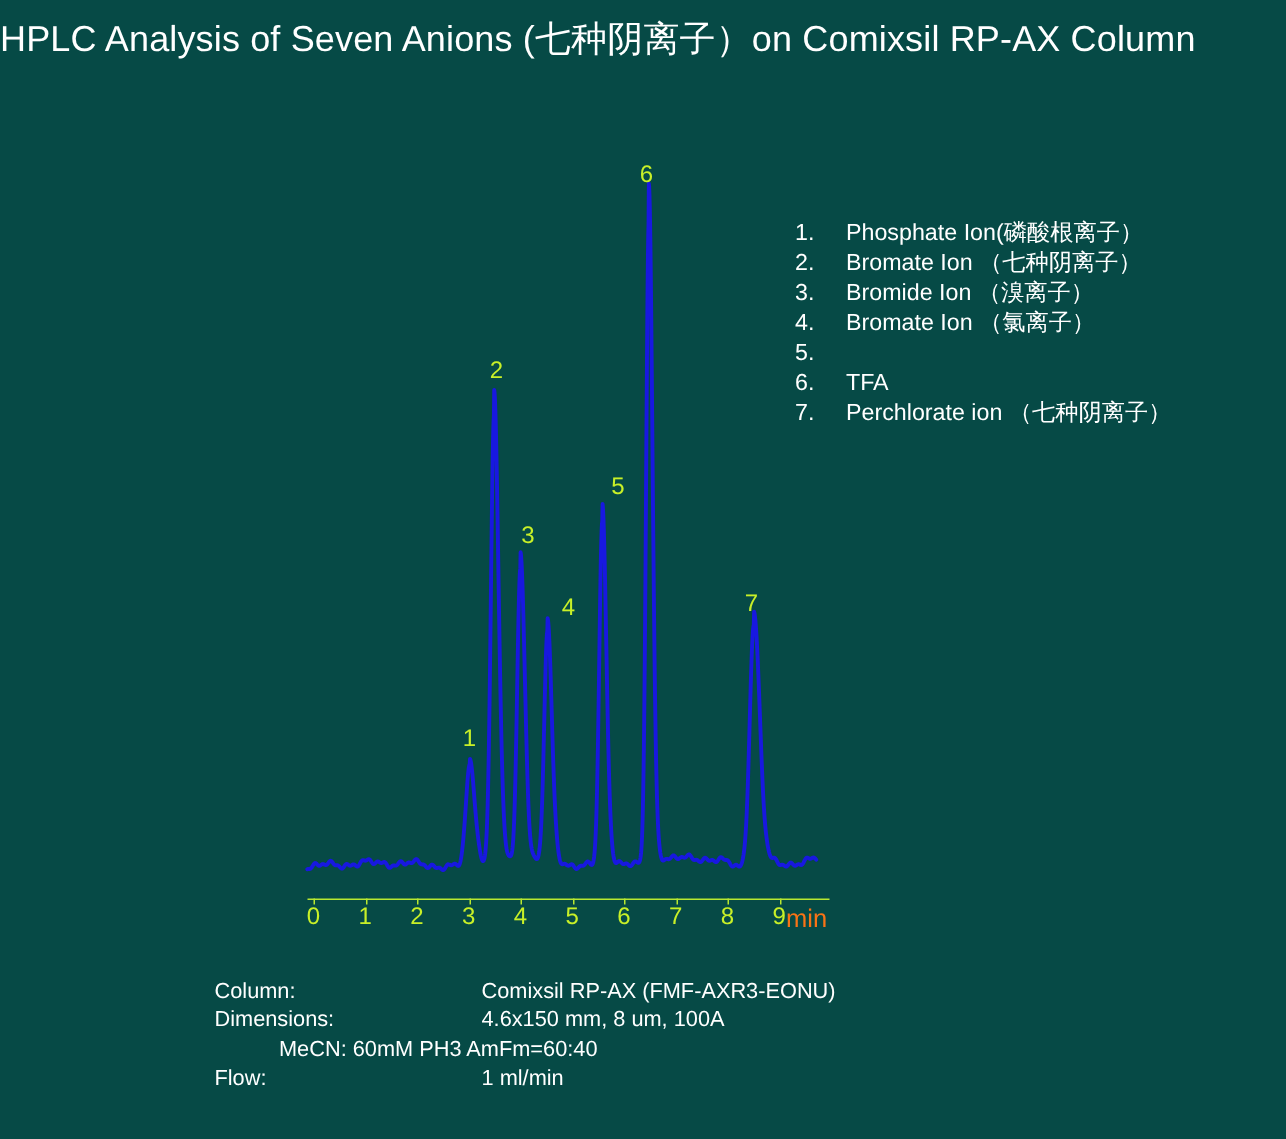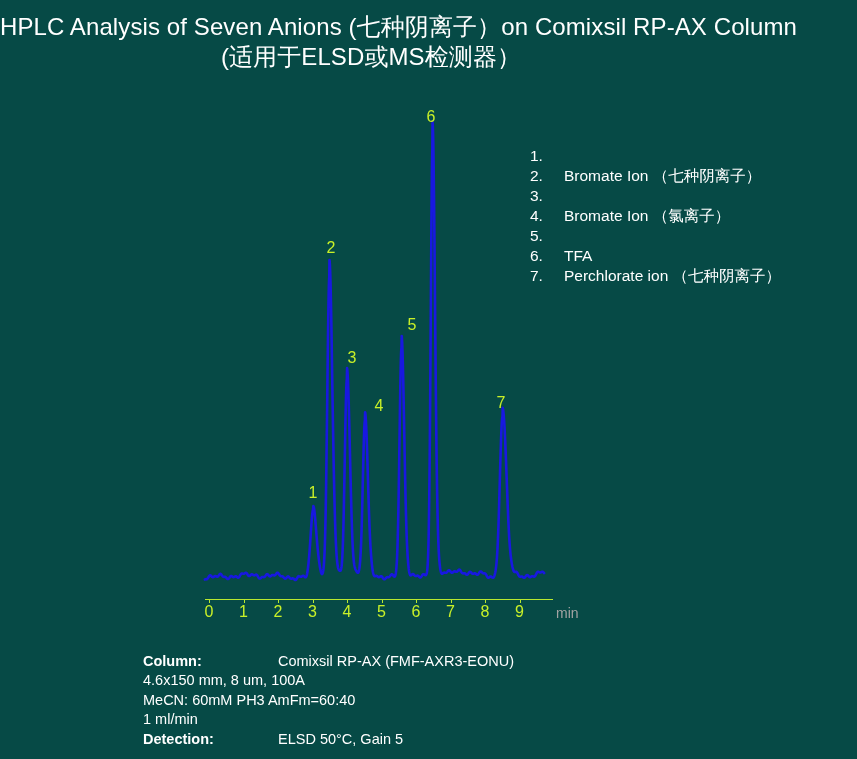--- a/index.html
+++ b/index.html
@@ -54,43 +54,42 @@
   .axis-tick{
     position:absolute;top:599px;width:1px;height:4px;background:#b8e830;
   }
   .axis-tick-label{
     position:absolute;top:603px;
     color:#c8f028;font-size:16px;line-height:18px;
     transform:translateX(-50%);
     white-space:nowrap;
   }
   #axis-unit{
-    position:absolute;left:556px;top:604px;
-    color:#a3a3a3;font-size:14px;line-height:18px;white-space:nowrap;
+    position:absolute;left:524px;top:604px;
+    color:#f97316;font-size:17px;line-height:18px;white-space:nowrap;
   }
 
   
   #method{
     position:absolute;left:143px;top:652px;
     font-size:14.5px;line-height:19.4px;color:#ffffff;
   }
   .method-row{display:flex;white-space:nowrap;}
   .method-label{
-    width:135px;flex:0 0 135px;font-weight:bold;color:#ffffff;
+    width:135px;flex:0 0 135px;font-weight:normal;color:#ffffff;
   }
-  .method-value{color:#ffffff;}
+  .method-value{color:#ffffff;margin-left:43px;}
 </style>
 </head>
 <body>
 
 <div id="slide">
 
   <div id="title-block">
     <span id="title-line1">HPLC Analysis  of Seven Anions (七种阴离子）on Comixsil RP-AX Column</span>
-    <span id="title-line2">(适用于ELSD或MS检测器）</span>
   </div>
 
   <div id="chart">
     <svg id="plot-svg" width="660" height="640" viewBox="0 0 660 640">
       <path id="trace-path" fill="none" stroke="#1818e0" stroke-width="2.6" stroke-linejoin="round" stroke-linecap="round" d="M204.86 579.48 L205.07 579.39 L205.27 579.34 L205.48 579.32 L205.69 579.31 L205.90 579.32 L206.10 579.33 L206.31 579.32 L206.52 579.30 L206.72 579.25 L206.93 579.16 L207.14 579.03 L207.34 578.85 L207.55 578.63 L207.76 578.36 L207.97 578.05 L208.17 577.72 L208.38 577.36 L208.59 577.01 L208.79 576.65 L209.00 576.32 L209.21 576.02 L209.41 575.77 L209.62 575.57 L209.83 575.43 L210.03 575.36 L210.24 575.35 L210.45 575.40 L210.66 575.51 L210.86 575.67 L211.07 575.86 L211.28 576.08 L211.48 576.30 L211.69 576.53 L211.90 576.73 L212.10 576.91 L212.31 577.06 L212.52 577.16 L212.73 577.21 L212.93 577.21 L213.14 577.17 L213.35 577.09 L213.55 576.97 L213.76 576.83 L213.97 576.68 L214.18 576.52 L214.38 576.37 L214.59 576.24 L214.80 576.14 L215.00 576.07 L215.21 576.04 L215.42 576.04 L215.62 576.08 L215.83 576.15 L216.04 576.24 L216.25 576.35 L216.45 576.46 L216.66 576.56 L216.87 576.64 L217.07 576.69 L217.28 576.70 L217.49 576.67 L217.69 576.59 L217.90 576.45 L218.11 576.27 L218.31 576.05 L218.52 575.79 L218.73 575.50 L218.94 575.21 L219.14 574.91 L219.35 574.63 L219.56 574.38 L219.76 574.16 L219.97 574.00 L220.18 573.90 L220.39 573.86 L220.59 573.89 L220.80 573.98 L221.01 574.13 L221.21 574.33 L221.42 574.58 L221.63 574.85 L221.83 575.15 L222.04 575.45 L222.25 575.74 L222.46 576.01 L222.66 576.25 L222.87 576.46 L223.08 576.62 L223.28 576.75 L223.49 576.83 L223.70 576.88 L223.90 576.89 L224.11 576.89 L224.32 576.87 L224.53 576.86 L224.73 576.85 L224.94 576.86 L225.15 576.90 L225.35 576.97 L225.56 577.08 L225.77 577.22 L225.97 577.40 L226.18 577.60 L226.39 577.83 L226.60 578.07 L226.80 578.30 L227.01 578.53 L227.22 578.72 L227.42 578.89 L227.63 579.00 L227.84 579.06 L228.04 579.06 L228.25 579.00 L228.46 578.87 L228.67 578.69 L228.87 578.46 L229.08 578.19 L229.29 577.89 L229.49 577.57 L229.70 577.25 L229.91 576.95 L230.11 576.67 L230.32 576.43 L230.53 576.24 L230.74 576.09 L230.94 576.01 L231.15 575.98 L231.36 576.00 L231.56 576.07 L231.77 576.18 L231.98 576.32 L232.18 576.47 L232.39 576.63 L232.60 576.78 L232.81 576.92 L233.01 577.03 L233.22 577.10 L233.43 577.14 L233.63 577.13 L233.84 577.09 L234.05 577.02 L234.25 576.92 L234.46 576.80 L234.67 576.67 L234.88 576.54 L235.08 576.43 L235.29 576.34 L235.50 576.29 L235.70 576.27 L235.91 576.29 L236.12 576.35 L236.32 576.46 L236.53 576.60 L236.74 576.76 L236.95 576.95 L237.15 577.13 L237.36 577.31 L237.57 577.47 L237.77 577.60 L237.98 577.68 L238.19 577.71 L238.39 577.68 L238.60 577.59 L238.81 577.43 L239.02 577.21 L239.22 576.94 L239.43 576.62 L239.64 576.26 L239.84 575.89 L240.05 575.50 L240.26 575.12 L240.46 574.76 L240.67 574.43 L240.88 574.14 L241.09 573.90 L241.29 573.71 L241.50 573.58 L241.71 573.50 L241.91 573.46 L242.12 573.47 L242.33 573.51 L242.53 573.56 L242.74 573.63 L242.95 573.70 L243.16 573.75 L243.36 573.79 L243.57 573.80 L243.78 573.77 L243.98 573.72 L244.19 573.64 L244.40 573.53 L244.60 573.40 L244.81 573.26 L245.02 573.13 L245.23 573.00 L245.43 572.90 L245.64 572.83 L245.85 572.80 L246.05 572.83 L246.26 572.91 L246.47 573.04 L246.67 573.22 L246.88 573.45 L247.09 573.73 L247.30 574.03 L247.50 574.35 L247.71 574.68 L247.92 574.99 L248.12 575.29 L248.33 575.54 L248.54 575.76 L248.74 575.92 L248.95 576.01 L249.16 576.05 L249.37 576.03 L249.57 575.95 L249.78 575.82 L249.99 575.65 L250.19 575.46 L250.40 575.25 L250.61 575.03 L250.81 574.83 L251.02 574.65 L251.23 574.50 L251.44 574.39 L251.64 574.33 L251.85 574.31 L252.06 574.33 L252.26 574.39 L252.47 574.49 L252.68 574.62 L252.88 574.76 L253.09 574.90 L253.30 575.03 L253.51 575.15 L253.71 575.25 L253.92 575.31 L254.13 575.34 L254.33 575.33 L254.54 575.28 L254.75 575.21 L254.95 575.11 L255.16 575.00 L255.37 574.88 L255.58 574.78 L255.78 574.69 L255.99 574.64 L256.20 574.63 L256.40 574.66 L256.61 574.76 L256.82 574.90 L257.02 575.11 L257.23 575.37 L257.44 575.67 L257.65 576.01 L257.85 576.37 L258.06 576.74 L258.27 577.11 L258.47 577.46 L258.68 577.78 L258.89 578.05 L259.09 578.27 L259.30 578.44 L259.51 578.54 L259.72 578.58 L259.92 578.56 L260.13 578.48 L260.34 578.36 L260.54 578.20 L260.75 578.02 L260.96 577.82 L261.16 577.62 L261.37 577.44 L261.58 577.28 L261.79 577.14 L261.99 577.04 L262.20 576.97 L262.41 576.94 L262.61 576.94 L262.82 576.96 L263.03 577.00 L263.23 577.04 L263.44 577.08 L263.65 577.11 L263.86 577.11 L264.06 577.08 L264.27 577.00 L264.48 576.89 L264.68 576.73 L264.89 576.53 L265.10 576.29 L265.30 576.02 L265.51 575.73 L265.72 575.43 L265.93 575.14 L266.13 574.87 L266.34 574.62 L266.55 574.42 L266.75 574.27 L266.96 574.17 L267.17 574.14 L267.37 574.17 L267.58 574.26 L267.79 574.41 L268.00 574.60 L268.20 574.83 L268.41 575.08 L268.62 575.34 L268.82 575.59 L269.03 575.83 L269.24 576.03 L269.44 576.20 L269.65 576.32 L269.86 576.39 L270.07 576.41 L270.27 576.37 L270.48 576.29 L270.69 576.17 L270.89 576.02 L271.10 575.85 L271.31 575.67 L271.51 575.49 L271.72 575.33 L271.93 575.19 L272.14 575.08 L272.34 575.01 L272.55 574.97 L272.76 574.97 L272.96 575.00 L273.17 575.06 L273.38 575.13 L273.58 575.21 L273.79 575.29 L274.00 575.36 L274.21 575.39 L274.41 575.40 L274.62 575.36 L274.83 575.28 L275.03 575.15 L275.24 574.98 L275.45 574.76 L275.65 574.51 L275.86 574.24 L276.07 573.96 L276.28 573.68 L276.48 573.41 L276.69 573.17 L276.90 572.97 L277.10 572.82 L277.31 572.74 L277.52 572.71 L277.72 572.76 L277.93 572.87 L278.14 573.04 L278.35 573.27 L278.55 573.55 L278.76 573.85 L278.97 574.18 L279.17 574.51 L279.38 574.84 L279.59 575.15 L279.79 575.43 L280.00 575.68 L280.21 575.88 L280.41 576.04 L280.62 576.16 L280.83 576.23 L281.04 576.28 L281.24 576.29 L281.45 576.29 L281.66 576.29 L281.86 576.29 L282.07 576.30 L282.28 576.34 L282.48 576.41 L282.69 576.51 L282.90 576.65 L283.11 576.83 L283.31 577.03 L283.52 577.26 L283.73 577.50 L283.93 577.75 L284.14 577.98 L284.35 578.20 L284.55 578.39 L284.76 578.53 L284.97 578.63 L285.18 578.66 L285.38 578.64 L285.59 578.57 L285.80 578.43 L286.00 578.25 L286.21 578.04 L286.42 577.79 L286.62 577.53 L286.83 577.27 L287.04 577.03 L287.25 576.81 L287.45 576.63 L287.66 576.50 L287.87 576.42 L288.07 576.40 L288.28 576.44 L288.49 576.54 L288.69 576.68 L288.90 576.87 L289.11 577.10 L289.32 577.34 L289.52 577.59 L289.73 577.83 L289.94 578.06 L290.14 578.27 L290.35 578.44 L290.56 578.56 L290.76 578.65 L290.97 578.70 L291.18 578.71 L291.39 578.68 L291.59 578.63 L291.80 578.57 L292.01 578.50 L292.21 578.44 L292.42 578.40 L292.63 578.38 L292.83 578.39 L293.04 578.44 L293.25 578.53 L293.46 578.66 L293.66 578.81 L293.87 579.00 L294.08 579.19 L294.28 579.40 L294.49 579.59 L294.70 579.77 L294.90 579.91 L295.11 580.02 L295.32 580.06 L295.53 580.05 L295.73 579.98 L295.94 579.84 L296.15 579.64 L296.35 579.39 L296.56 579.09 L296.77 578.75 L296.97 578.38 L297.18 578.01 L297.39 577.64 L297.60 577.29 L297.80 576.97 L298.01 576.69 L298.22 576.46 L298.42 576.29 L298.63 576.16 L298.84 576.38 L299.04 576.35 L299.25 576.36 L299.46 576.41 L299.67 576.48 L299.87 576.56 L300.08 576.65 L300.29 576.72 L300.49 576.78 L300.70 576.81 L300.91 576.81 L301.11 576.78 L301.32 576.71 L301.53 576.61 L301.74 576.49 L301.94 576.36 L302.15 576.22 L302.36 576.09 L302.56 575.97 L302.77 575.88 L302.98 575.82 L303.18 575.80 L303.39 575.83 L303.60 575.90 L303.81 576.02 L304.01 576.18 L304.22 576.36 L304.43 576.57 L304.63 576.77 L304.84 576.97 L305.05 577.13 L305.25 577.24 L305.46 577.29 L305.67 577.25 L305.88 577.11 L306.08 576.86 L306.29 576.48 L306.50 575.97 L306.70 575.31 L306.91 574.50 L307.12 573.55 L307.32 572.44 L307.53 571.17 L307.74 569.76 L307.95 568.20 L308.15 566.49 L308.36 564.63 L308.57 562.63 L308.77 560.48 L308.98 558.19 L309.19 555.77 L309.39 553.21 L309.60 550.52 L309.81 547.71 L310.02 544.80 L310.22 541.79 L310.43 538.72 L310.64 535.60 L310.84 532.47 L311.05 529.36 L311.26 526.32 L311.46 523.39 L311.67 520.62 L311.88 518.05 L312.09 515.74 L312.29 513.74 L312.50 512.08 L312.71 510.82 L312.91 509.99 L313.12 509.60 L313.33 505.99 L313.53 506.39 L313.74 507.07 L313.95 508.04 L314.16 509.27 L314.36 510.77 L314.57 512.51 L314.78 514.46 L314.98 516.61 L315.19 518.92 L315.40 521.36 L315.60 523.89 L315.81 526.49 L316.02 529.13 L316.23 531.77 L316.43 534.39 L316.64 536.97 L316.85 539.48 L317.05 541.92 L317.26 544.27 L317.47 546.53 L317.67 548.69 L317.88 550.76 L318.09 552.73 L318.30 554.62 L318.50 556.43 L318.71 558.16 L318.92 559.81 L319.12 561.39 L319.33 562.91 L319.54 564.35 L319.74 565.73 L319.95 567.02 L320.16 568.24 L320.37 569.36 L320.57 570.39 L320.78 571.31 L320.99 572.12 L321.19 572.80 L321.40 573.35 L321.61 573.75 L321.81 574.01 L322.02 574.11 L322.23 574.03 L322.44 573.78 L322.64 573.32 L322.85 572.65 L323.06 571.72 L323.26 570.51 L323.47 568.96 L323.68 567.03 L323.88 564.63 L324.09 561.71 L324.30 558.16 L324.51 553.89 L324.71 548.79 L324.92 542.77 L325.13 535.73 L325.33 527.57 L325.54 518.22 L325.75 507.63 L325.95 495.78 L326.16 482.68 L326.37 468.39 L326.58 453.01 L326.78 436.71 L326.99 419.68 L327.20 402.19 L327.40 384.54 L327.61 367.06 L327.82 350.12 L328.02 334.11 L328.23 319.40 L328.44 306.37 L328.65 295.36 L328.85 286.66 L329.06 280.52 L329.27 277.10 L329.47 260.04 L329.68 261.61 L329.89 264.72 L330.09 269.35 L330.30 275.40 L330.51 282.80 L330.72 291.42 L330.92 301.14 L331.13 311.82 L331.34 323.30 L331.54 335.42 L331.75 348.03 L331.96 360.97 L332.16 374.09 L332.37 387.25 L332.58 400.30 L332.79 413.15 L332.99 425.67 L333.20 437.80 L333.41 449.44 L333.61 460.55 L333.82 471.08 L334.03 481.00 L334.23 490.30 L334.44 498.97 L334.65 507.01 L334.86 514.43 L335.06 521.24 L335.27 527.48 L335.48 533.14 L335.68 538.28 L335.89 542.90 L336.10 547.04 L336.30 550.72 L336.51 553.97 L336.72 556.82 L336.93 559.30 L337.13 561.44 L337.34 563.27 L337.55 564.81 L337.75 566.09 L337.96 567.15 L338.17 568.02 L338.37 568.72 L338.58 569.28 L338.79 569.72 L339.00 570.07 L339.20 570.35 L339.41 570.56 L339.62 570.71 L339.82 570.81 L340.03 570.85 L340.24 570.80 L340.44 570.66 L340.65 570.38 L340.86 569.93 L341.07 569.26 L341.27 568.32 L341.48 567.03 L341.69 565.34 L341.89 563.16 L342.10 560.44 L342.31 557.09 L342.51 553.05 L342.72 548.25 L342.93 542.65 L343.14 536.21 L343.34 528.92 L343.55 520.77 L343.76 511.81 L343.96 502.08 L344.17 491.69 L344.38 480.75 L344.58 469.40 L344.79 457.84 L345.00 446.27 L345.21 434.91 L345.41 423.99 L345.62 413.76 L345.83 404.46 L346.03 396.32 L346.24 389.54 L346.45 384.30 L346.65 380.73 L346.86 378.93 L347.07 368.13 L347.28 369.52 L347.48 371.88 L347.69 375.15 L347.90 379.31 L348.10 384.29 L348.31 390.02 L348.52 396.44 L348.72 403.46 L348.93 411.01 L349.14 418.98 L349.35 427.30 L349.55 435.87 L349.76 444.60 L349.97 453.41 L350.17 462.22 L350.38 470.94 L350.59 479.50 L350.79 487.84 L351.00 495.88 L351.21 503.58 L351.42 510.89 L351.62 517.76 L351.83 524.18 L352.04 530.11 L352.24 535.54 L352.45 540.47 L352.66 544.90 L352.86 548.84 L353.07 552.32 L353.28 555.34 L353.49 557.96 L353.69 560.19 L353.90 562.08 L354.11 563.66 L354.31 564.98 L354.52 566.08 L354.73 567.00 L354.93 567.77 L355.14 568.42 L355.35 568.98 L355.56 569.49 L355.76 569.94 L355.97 570.37 L356.18 570.77 L356.38 571.15 L356.59 571.51 L356.80 571.84 L357.00 572.14 L357.21 572.39 L357.42 572.59 L357.63 572.71 L357.83 572.74 L358.04 572.67 L358.25 572.48 L358.45 572.15 L358.66 571.66 L358.87 570.98 L359.07 570.10 L359.28 568.98 L359.49 567.59 L359.70 565.90 L359.90 563.87 L360.11 561.46 L360.32 558.62 L360.52 555.30 L360.73 551.48 L360.94 547.10 L361.14 542.13 L361.35 536.56 L361.56 530.37 L361.77 523.58 L361.97 516.22 L362.18 508.34 L362.39 500.03 L362.59 491.38 L362.80 482.52 L363.01 473.61 L363.21 464.83 L363.42 456.34 L363.63 448.35 L363.84 441.05 L364.04 434.62 L364.25 429.24 L364.46 425.06 L364.66 422.19 L364.87 420.72 L365.08 412.20 L365.28 413.08 L365.49 414.76 L365.70 417.23 L365.91 420.45 L366.11 424.39 L366.32 428.99 L366.53 434.18 L366.73 439.89 L366.94 446.03 L367.15 452.52 L367.35 459.27 L367.56 466.19 L367.77 473.19 L367.98 480.20 L368.18 487.13 L368.39 493.92 L368.60 500.50 L368.80 506.84 L369.01 512.89 L369.22 518.62 L369.42 524.02 L369.63 529.07 L369.84 533.77 L370.05 538.14 L370.25 542.17 L370.46 545.88 L370.67 549.30 L370.87 552.44 L371.08 555.32 L371.29 557.96 L371.49 560.38 L371.70 562.59 L371.91 564.60 L372.12 566.42 L372.32 568.07 L372.53 569.55 L372.74 570.86 L372.94 572.00 L373.15 573.00 L373.36 573.83 L373.56 574.53 L373.77 575.08 L373.98 575.50 L374.19 575.81 L374.39 576.02 L374.60 576.13 L374.81 576.18 L375.01 576.17 L375.22 576.12 L375.43 576.05 L375.63 575.98 L375.84 575.91 L376.05 575.87 L376.26 575.85 L376.46 575.87 L376.67 575.92 L376.88 576.01 L377.08 576.13 L377.29 576.28 L377.50 576.43 L377.70 576.60 L377.91 576.76 L378.12 576.90 L378.33 577.02 L378.53 577.10 L378.74 577.15 L378.95 577.16 L379.15 577.13 L379.36 577.05 L379.57 576.95 L379.77 576.82 L379.98 576.68 L380.19 576.54 L380.40 576.40 L380.60 576.29 L380.81 576.21 L381.02 576.17 L381.22 576.18 L381.43 576.25 L381.64 576.37 L381.84 576.54 L382.05 576.77 L382.26 577.03 L382.47 577.33 L382.67 577.65 L382.88 577.97 L383.09 578.28 L383.29 578.57 L383.50 578.83 L383.71 579.04 L383.91 579.20 L384.12 579.30 L384.33 579.33 L384.54 579.31 L384.74 579.22 L384.95 579.09 L385.16 578.91 L385.36 578.70 L385.57 578.47 L385.78 578.23 L385.98 578.00 L386.19 577.79 L386.40 577.60 L386.61 577.44 L386.81 577.31 L387.02 577.23 L387.23 577.18 L387.43 577.15 L387.64 577.16 L387.85 577.17 L388.05 577.20 L388.26 577.21 L388.47 577.21 L388.68 577.19 L388.88 577.13 L389.09 577.04 L389.30 576.90 L389.50 576.72 L389.71 576.50 L389.92 576.25 L390.12 575.98 L390.33 575.69 L390.54 575.40 L390.75 575.12 L390.95 574.86 L391.16 574.65 L391.37 574.48 L391.57 574.36 L391.78 574.31 L391.99 574.32 L392.19 574.40 L392.40 574.54 L392.61 574.73 L392.82 574.97 L393.02 575.24 L393.23 575.52 L393.44 575.81 L393.64 576.08 L393.85 576.31 L394.06 576.49 L394.26 576.61 L394.47 576.63 L394.68 576.55 L394.89 576.34 L395.09 575.97 L395.30 575.44 L395.51 574.69 L395.71 573.70 L395.92 572.43 L396.13 570.81 L396.33 568.79 L396.54 566.30 L396.75 563.26 L396.96 559.57 L397.16 555.15 L397.37 549.92 L397.58 543.77 L397.78 536.64 L397.99 528.47 L398.20 519.23 L398.40 508.91 L398.61 497.55 L398.82 485.24 L399.03 472.10 L399.23 458.32 L399.44 444.12 L399.65 429.77 L399.85 415.58 L400.06 401.90 L400.27 389.07 L400.47 377.44 L400.68 367.36 L400.89 359.12 L401.10 352.99 L401.30 349.15 L401.51 347.75 L401.72 336.01 L401.92 338.21 L402.13 341.76 L402.34 346.60 L402.54 352.65 L402.75 359.82 L402.96 368.00 L403.17 377.04 L403.37 386.81 L403.58 397.15 L403.79 407.92 L403.99 418.95 L404.20 430.10 L404.41 441.22 L404.61 452.20 L404.82 462.90 L405.03 473.24 L405.24 483.13 L405.44 492.49 L405.65 501.30 L405.86 509.50 L406.06 517.09 L406.27 524.07 L406.48 530.44 L406.68 536.22 L406.89 541.44 L407.10 546.14 L407.31 550.34 L407.51 554.08 L407.72 557.41 L407.93 560.36 L408.13 562.95 L408.34 565.23 L408.55 567.22 L408.75 568.94 L408.96 570.42 L409.17 571.66 L409.38 572.70 L409.58 573.54 L409.79 574.21 L410.00 574.70 L410.20 575.05 L410.41 575.27 L410.62 575.37 L410.82 575.37 L411.03 575.29 L411.24 575.16 L411.45 574.99 L411.65 574.79 L411.86 574.60 L412.07 574.42 L412.27 574.27 L412.48 574.16 L412.69 574.10 L412.90 574.10 L413.10 574.14 L413.31 574.24 L413.52 574.38 L413.72 574.56 L413.93 574.76 L414.14 574.98 L414.34 575.21 L414.55 575.42 L414.76 575.62 L414.97 575.78 L415.17 575.92 L415.38 576.01 L415.59 576.06 L415.79 576.07 L416.00 576.04 L416.21 575.99 L416.41 575.92 L416.62 575.84 L416.83 575.76 L417.04 575.69 L417.24 575.64 L417.45 575.62 L417.66 575.64 L417.86 575.70 L418.07 575.80 L418.28 575.93 L418.48 576.10 L418.69 576.30 L418.90 576.51 L419.11 576.73 L419.31 576.94 L419.52 577.12 L419.73 577.28 L419.93 577.39 L420.14 577.44 L420.35 577.44 L420.55 577.38 L420.76 577.26 L420.97 577.08 L421.18 576.84 L421.38 576.57 L421.59 576.26 L421.80 575.94 L422.00 575.61 L422.21 575.30 L422.42 575.00 L422.62 574.74 L422.83 574.53 L423.04 574.37 L423.25 574.26 L423.45 574.22 L423.66 574.22 L423.87 574.28 L424.07 574.38 L424.28 574.51 L424.49 574.66 L424.69 574.81 L424.90 574.96 L425.11 575.09 L425.32 575.18 L425.52 575.21 L425.73 575.18 L425.94 575.06 L426.14 574.82 L426.35 574.45 L426.56 573.90 L426.76 573.12 L426.97 572.04 L427.18 570.57 L427.39 568.62 L427.59 566.03 L427.80 562.65 L428.01 558.29 L428.21 552.73 L428.42 545.72 L428.63 537.03 L428.83 526.40 L429.04 513.61 L429.25 498.45 L429.46 480.79 L429.66 460.57 L429.87 437.83 L430.08 412.74 L430.28 385.60 L430.49 356.85 L430.70 327.07 L430.90 296.98 L431.11 267.38 L431.32 239.17 L431.53 213.25 L431.73 190.53 L431.94 171.83 L432.15 157.86 L432.35 149.16 L432.56 122.31 L432.77 124.33 L432.97 129.47 L433.18 137.65 L433.39 148.69 L433.60 162.40 L433.80 178.48 L434.01 196.63 L434.22 216.50 L434.42 237.73 L434.63 259.92 L434.84 282.70 L435.04 305.71 L435.25 328.61 L435.46 351.08 L435.67 372.85 L435.87 393.69 L436.08 413.40 L436.29 431.85 L436.49 448.93 L436.70 464.58 L436.91 478.80 L437.11 491.60 L437.32 503.01 L437.53 513.11 L437.74 521.99 L437.94 529.74 L438.15 536.47 L438.36 542.28 L438.56 547.28 L438.77 551.58 L438.98 555.26 L439.18 558.41 L439.39 561.11 L439.60 563.42 L439.81 565.40 L440.01 567.09 L440.22 568.53 L440.43 569.75 L440.63 570.77 L440.84 571.61 L441.05 572.30 L441.25 572.84 L441.46 573.25 L441.67 573.55 L441.88 573.74 L442.08 573.77 L442.29 573.73 L442.50 573.63 L442.70 573.50 L442.91 573.34 L443.12 573.17 L443.32 573.01 L443.53 572.87 L443.74 572.75 L443.95 572.66 L444.15 572.60 L444.36 572.58 L444.57 572.58 L444.77 572.61 L444.98 572.66 L445.19 572.72 L445.39 572.77 L445.60 572.80 L445.81 572.81 L446.02 572.79 L446.22 572.74 L446.43 572.64 L446.64 572.50 L446.84 572.32 L447.05 572.10 L447.26 571.86 L447.46 571.59 L447.67 571.33 L447.88 571.06 L448.09 570.82 L448.29 570.61 L448.50 570.44 L448.71 570.32 L448.91 570.26 L449.12 570.26 L449.33 570.32 L449.53 570.44 L449.74 570.62 L449.95 570.84 L450.16 571.09 L450.36 571.36 L450.57 571.64 L450.78 571.91 L450.98 572.16 L451.19 572.38 L451.40 572.55 L451.60 572.68 L451.81 572.75 L452.02 572.77 L452.23 572.73 L452.43 572.65 L452.64 572.53 L452.85 572.37 L453.05 572.20 L453.26 572.02 L453.47 571.84 L453.67 571.67 L453.88 571.53 L454.09 571.42 L454.30 571.35 L454.50 571.31 L454.71 571.32 L454.92 571.35 L455.12 571.41 L455.33 571.49 L455.54 571.58 L455.74 571.67 L455.95 571.75 L456.16 571.80 L456.37 571.82 L456.57 571.80 L456.78 571.74 L456.99 571.63 L457.19 571.48 L457.40 571.30 L457.61 571.08 L457.81 570.84 L458.02 570.59 L458.23 570.34 L458.44 570.12 L458.64 569.92 L458.85 569.76 L459.06 569.65 L459.26 569.61 L459.47 569.63 L459.68 569.71 L459.88 569.86 L460.09 570.07 L460.30 570.33 L460.51 570.63 L460.71 570.97 L460.92 571.31 L461.13 571.67 L461.33 572.01 L461.54 572.33 L461.75 572.61 L461.95 572.85 L462.16 573.05 L462.37 573.20 L462.58 573.30 L462.78 573.35 L462.99 573.37 L463.20 573.35 L463.40 573.32 L463.61 573.28 L463.82 573.24 L464.02 573.21 L464.23 573.20 L464.44 573.22 L464.65 573.28 L464.85 573.36 L465.06 573.48 L465.27 573.63 L465.47 573.79 L465.68 573.98 L465.89 574.16 L466.09 574.33 L466.30 574.48 L466.51 574.61 L466.72 574.69 L466.92 574.72 L467.13 574.69 L467.34 574.61 L467.54 574.48 L467.75 574.29 L467.96 574.05 L468.16 573.79 L468.37 573.49 L468.58 573.19 L468.79 572.89 L468.99 572.61 L469.20 572.36 L469.41 572.15 L469.61 571.99 L469.82 571.88 L470.03 571.84 L470.23 571.86 L470.44 571.94 L470.65 572.06 L470.86 572.23 L471.06 572.44 L471.27 572.66 L471.48 572.89 L471.68 573.12 L471.89 573.33 L472.10 573.51 L472.30 573.66 L472.51 573.76 L472.72 573.83 L472.93 573.85 L473.13 573.83 L473.34 573.78 L473.55 573.71 L473.75 573.62 L473.96 573.53 L474.17 573.44 L474.37 573.37 L474.58 573.33 L474.79 573.32 L475.00 573.34 L475.20 573.40 L475.41 573.50 L475.62 573.64 L475.82 573.79 L476.03 573.97 L476.24 574.15 L476.44 574.33 L476.65 574.49 L476.86 574.62 L477.07 574.71 L477.27 574.75 L477.48 574.73 L477.69 574.66 L477.89 574.52 L478.10 574.33 L478.31 574.09 L478.51 573.81 L478.72 573.50 L478.93 573.17 L479.14 572.84 L479.34 572.52 L479.55 572.22 L479.76 571.96 L479.96 571.74 L480.17 571.59 L480.38 571.49 L480.58 571.45 L480.79 571.47 L481.00 571.55 L481.21 571.67 L481.41 571.83 L481.62 572.02 L481.83 572.23 L482.03 572.44 L482.24 572.64 L482.45 572.83 L482.65 572.99 L482.86 573.12 L483.07 573.21 L483.28 573.28 L483.48 573.32 L483.69 573.33 L483.90 573.33 L484.10 573.32 L484.31 573.32 L484.52 573.33 L484.72 573.37 L484.93 573.45 L485.14 573.57 L485.35 573.73 L485.55 573.94 L485.76 574.20 L485.97 574.50 L486.17 574.84 L486.38 575.20 L486.59 575.58 L486.79 575.96 L487.00 576.33 L487.21 576.68 L487.42 576.98 L487.62 577.25 L487.83 577.45 L488.04 577.60 L488.24 577.68 L488.45 577.70 L488.66 577.67 L488.86 577.58 L489.07 577.46 L489.28 577.31 L489.49 577.14 L489.69 576.97 L489.90 576.82 L490.11 576.68 L490.31 576.59 L490.52 576.53 L490.73 576.52 L490.93 576.56 L491.14 576.65 L491.35 576.78 L491.56 576.95 L491.76 577.14 L491.97 577.32 L492.18 577.45 L492.38 577.57 L492.59 577.66 L492.80 577.71 L493.00 577.71 L493.21 577.65 L493.42 577.52 L493.63 577.30 L493.83 577.01 L494.04 576.62 L494.25 576.15 L494.45 575.58 L494.66 574.92 L494.87 574.15 L495.07 573.27 L495.28 572.28 L495.49 571.15 L495.70 569.87 L495.90 568.42 L496.11 566.79 L496.32 564.93 L496.52 562.81 L496.73 560.42 L496.94 557.71 L497.14 554.65 L497.35 551.22 L497.56 547.39 L497.77 543.14 L497.97 538.45 L498.18 533.32 L498.39 527.77 L498.59 521.80 L498.80 515.44 L499.01 508.74 L499.21 501.75 L499.42 494.53 L499.63 487.15 L499.84 479.69 L500.04 472.24 L500.25 464.91 L500.46 457.78 L500.66 450.95 L500.87 444.52 L501.08 438.58 L501.28 433.21 L501.49 428.50 L501.70 424.50 L501.91 421.28 L502.11 418.88 L502.32 417.32 L502.53 416.62 L502.73 407.87 L502.94 408.58 L503.15 409.73 L503.35 411.31 L503.56 413.29 L503.77 415.67 L503.98 418.42 L504.18 421.52 L504.39 424.95 L504.60 428.69 L504.80 432.72 L505.01 437.03 L505.22 441.58 L505.42 446.36 L505.63 451.34 L505.84 456.49 L506.05 461.79 L506.25 467.21 L506.46 472.71 L506.67 478.25 L506.87 483.81 L507.08 489.35 L507.29 494.83 L507.49 500.21 L507.70 505.46 L507.91 510.55 L508.12 515.45 L508.32 520.13 L508.53 524.57 L508.74 528.75 L508.94 532.68 L509.15 536.33 L509.36 539.71 L509.56 542.83 L509.77 545.68 L509.98 548.30 L510.19 550.69 L510.39 552.87 L510.60 554.87 L510.81 556.69 L511.01 558.37 L511.22 559.91 L511.43 561.33 L511.63 562.65 L511.84 563.87 L512.05 565.01 L512.26 566.06 L512.46 567.03 L512.67 567.92 L512.88 568.72 L513.08 569.43 L513.29 570.06 L513.50 570.59 L513.70 571.03 L513.91 571.38 L514.12 571.65 L514.33 571.83 L514.53 571.94 L514.74 571.98 L514.95 571.98 L515.15 571.94 L515.36 571.89 L515.57 571.83 L515.77 571.78 L515.98 571.76 L516.19 571.78 L516.40 571.84 L516.60 571.96 L516.81 572.14 L517.02 572.38 L517.22 572.67 L517.43 573.01 L517.64 573.39 L517.84 573.79 L518.05 574.22 L518.26 574.64 L518.47 575.05 L518.67 575.43 L518.88 575.78 L519.09 576.08 L519.29 576.34 L519.50 576.54 L519.71 576.65 L519.91 576.71 L520.12 576.73 L520.33 576.72 L520.54 576.67 L520.74 576.62 L520.95 576.56 L521.16 576.51 L521.36 576.47 L521.57 576.46 L521.78 576.49 L521.98 576.54 L522.19 576.63 L522.40 576.74 L522.61 576.88 L522.81 577.04 L523.02 577.20 L523.23 577.36 L523.43 577.50 L523.64 577.62 L523.85 577.70 L524.05 577.73 L524.26 577.72 L524.47 577.65 L524.68 577.52 L524.88 577.35 L525.09 577.13 L525.30 576.88 L525.50 576.61 L525.71 576.32 L525.92 576.04 L526.12 575.77 L526.33 575.53 L526.54 575.33 L526.75 575.18 L526.95 575.09 L527.16 575.05 L527.37 575.08 L527.57 575.17 L527.78 575.31 L527.99 575.49 L528.19 575.70 L528.40 575.94 L528.61 576.19 L528.82 576.42 L529.02 576.64 L529.23 576.84 L529.44 576.99 L529.64 577.10 L529.85 577.16 L530.06 577.18 L530.26 577.15 L530.47 577.08 L530.68 576.97 L530.89 576.85 L531.09 576.71 L531.30 576.57 L531.51 576.44 L531.71 576.33 L531.92 576.24 L532.13 576.19 L532.33 576.17 L532.54 576.18 L532.75 576.22 L532.96 576.29 L533.16 576.37 L533.37 576.46 L533.58 576.54 L533.78 576.61 L533.99 576.65 L534.20 576.65 L534.40 576.61 L534.61 576.50 L534.82 576.34 L535.03 576.13 L535.23 575.85 L535.44 575.52 L535.65 575.15 L535.85 574.75 L536.06 574.33 L536.27 573.91 L536.47 573.49 L536.68 573.10 L536.89 572.74 L537.10 572.43 L537.30 572.17 L537.51 571.97 L537.72 571.84 L537.92 571.76 L538.13 571.74 L538.34 571.77 L538.54 571.84 L538.75 571.94 L538.96 572.06 L539.17 572.19 L539.37 572.30 L539.58 572.40 L539.79 572.48 L539.99 572.52 L540.20 572.53 L540.41 572.50 L540.61 572.44 L540.82 572.35 L541.03 572.24 L541.24 572.11 L541.44 571.99 L541.65 571.87 L541.86 571.78 L542.06 571.71 L542.27 571.68 L542.48 571.69 L542.68 571.74 L542.89 571.84 L543.10 571.98 L543.31 572.16 L543.51 572.36 L543.72 572.59 L543.93 572.85 L544.13 573.10"></path>
     </svg>
     <div id="peak-labels">
         <div class="peak-label" style="left: 313px; top: 485px;">1</div>
         <div class="peak-label" style="left: 331px; top: 240px;">2</div>
         <div class="peak-label" style="left: 352px; top: 350px;">3</div>
@@ -122,27 +121,29 @@
       <div class="axis-tick" style="left: 485px;"></div>
       <div class="axis-tick-label" style="left: 485px;">8</div>
       <div class="axis-tick" style="left: 519.5px;"></div>
       <div class="axis-tick-label" style="left: 519.5px;">9</div>
     </div>
   <div id="axis-unit">min</div>
 
   <div id="legend">
       <div class="legend-row">
         <span class="legend-num">1.</span>
+        <span class="legend-label">Phosphate Ion(磷酸根离子）</span>
       </div>
       <div class="legend-row">
         <span class="legend-num">2.</span>
         <span class="legend-label">Bromate Ion （七种阴离子）</span>
       </div>
       <div class="legend-row">
         <span class="legend-num">3.</span>
+        <span class="legend-label">Bromide Ion （溴离子）</span>
       </div>
       <div class="legend-row">
         <span class="legend-num">4.</span>
         <span class="legend-label">Bromate Ion （氯离子）</span>
       </div>
       <div class="legend-row">
         <span class="legend-num">5.</span>
       </div>
       <div class="legend-row">
         <span class="legend-num">6.</span>
@@ -153,27 +154,25 @@
         <span class="legend-label">Perchlorate ion （七种阴离子）</span>
       </div>
     </div>
 
   <div id="method">
       <div class="method-row">
         <div class="method-label">Column:</div>
         <div class="method-value"> Comixsil RP-AX (FMF-AXR3-EONU)</div>
       </div>
       <div class="method-row">
+        <div class="method-label">Dimensions:</div>
         <div class="method-value">4.6x150 mm, 8 um, 100A</div>
       </div>
       <div class="method-row">
         <div class="method-value">MeCN: 60mM PH3 AmFm=60:40</div>
       </div>
       <div class="method-row">
+        <div class="method-label">Flow:</div>
         <div class="method-value">1 ml/min</div>
-      </div>
-      <div class="method-row">
-        <div class="method-label">Detection:</div>
-        <div class="method-value">ELSD 50°C, Gain 5</div>
       </div>
     </div>
 
 </div>
 
 </body></html>

